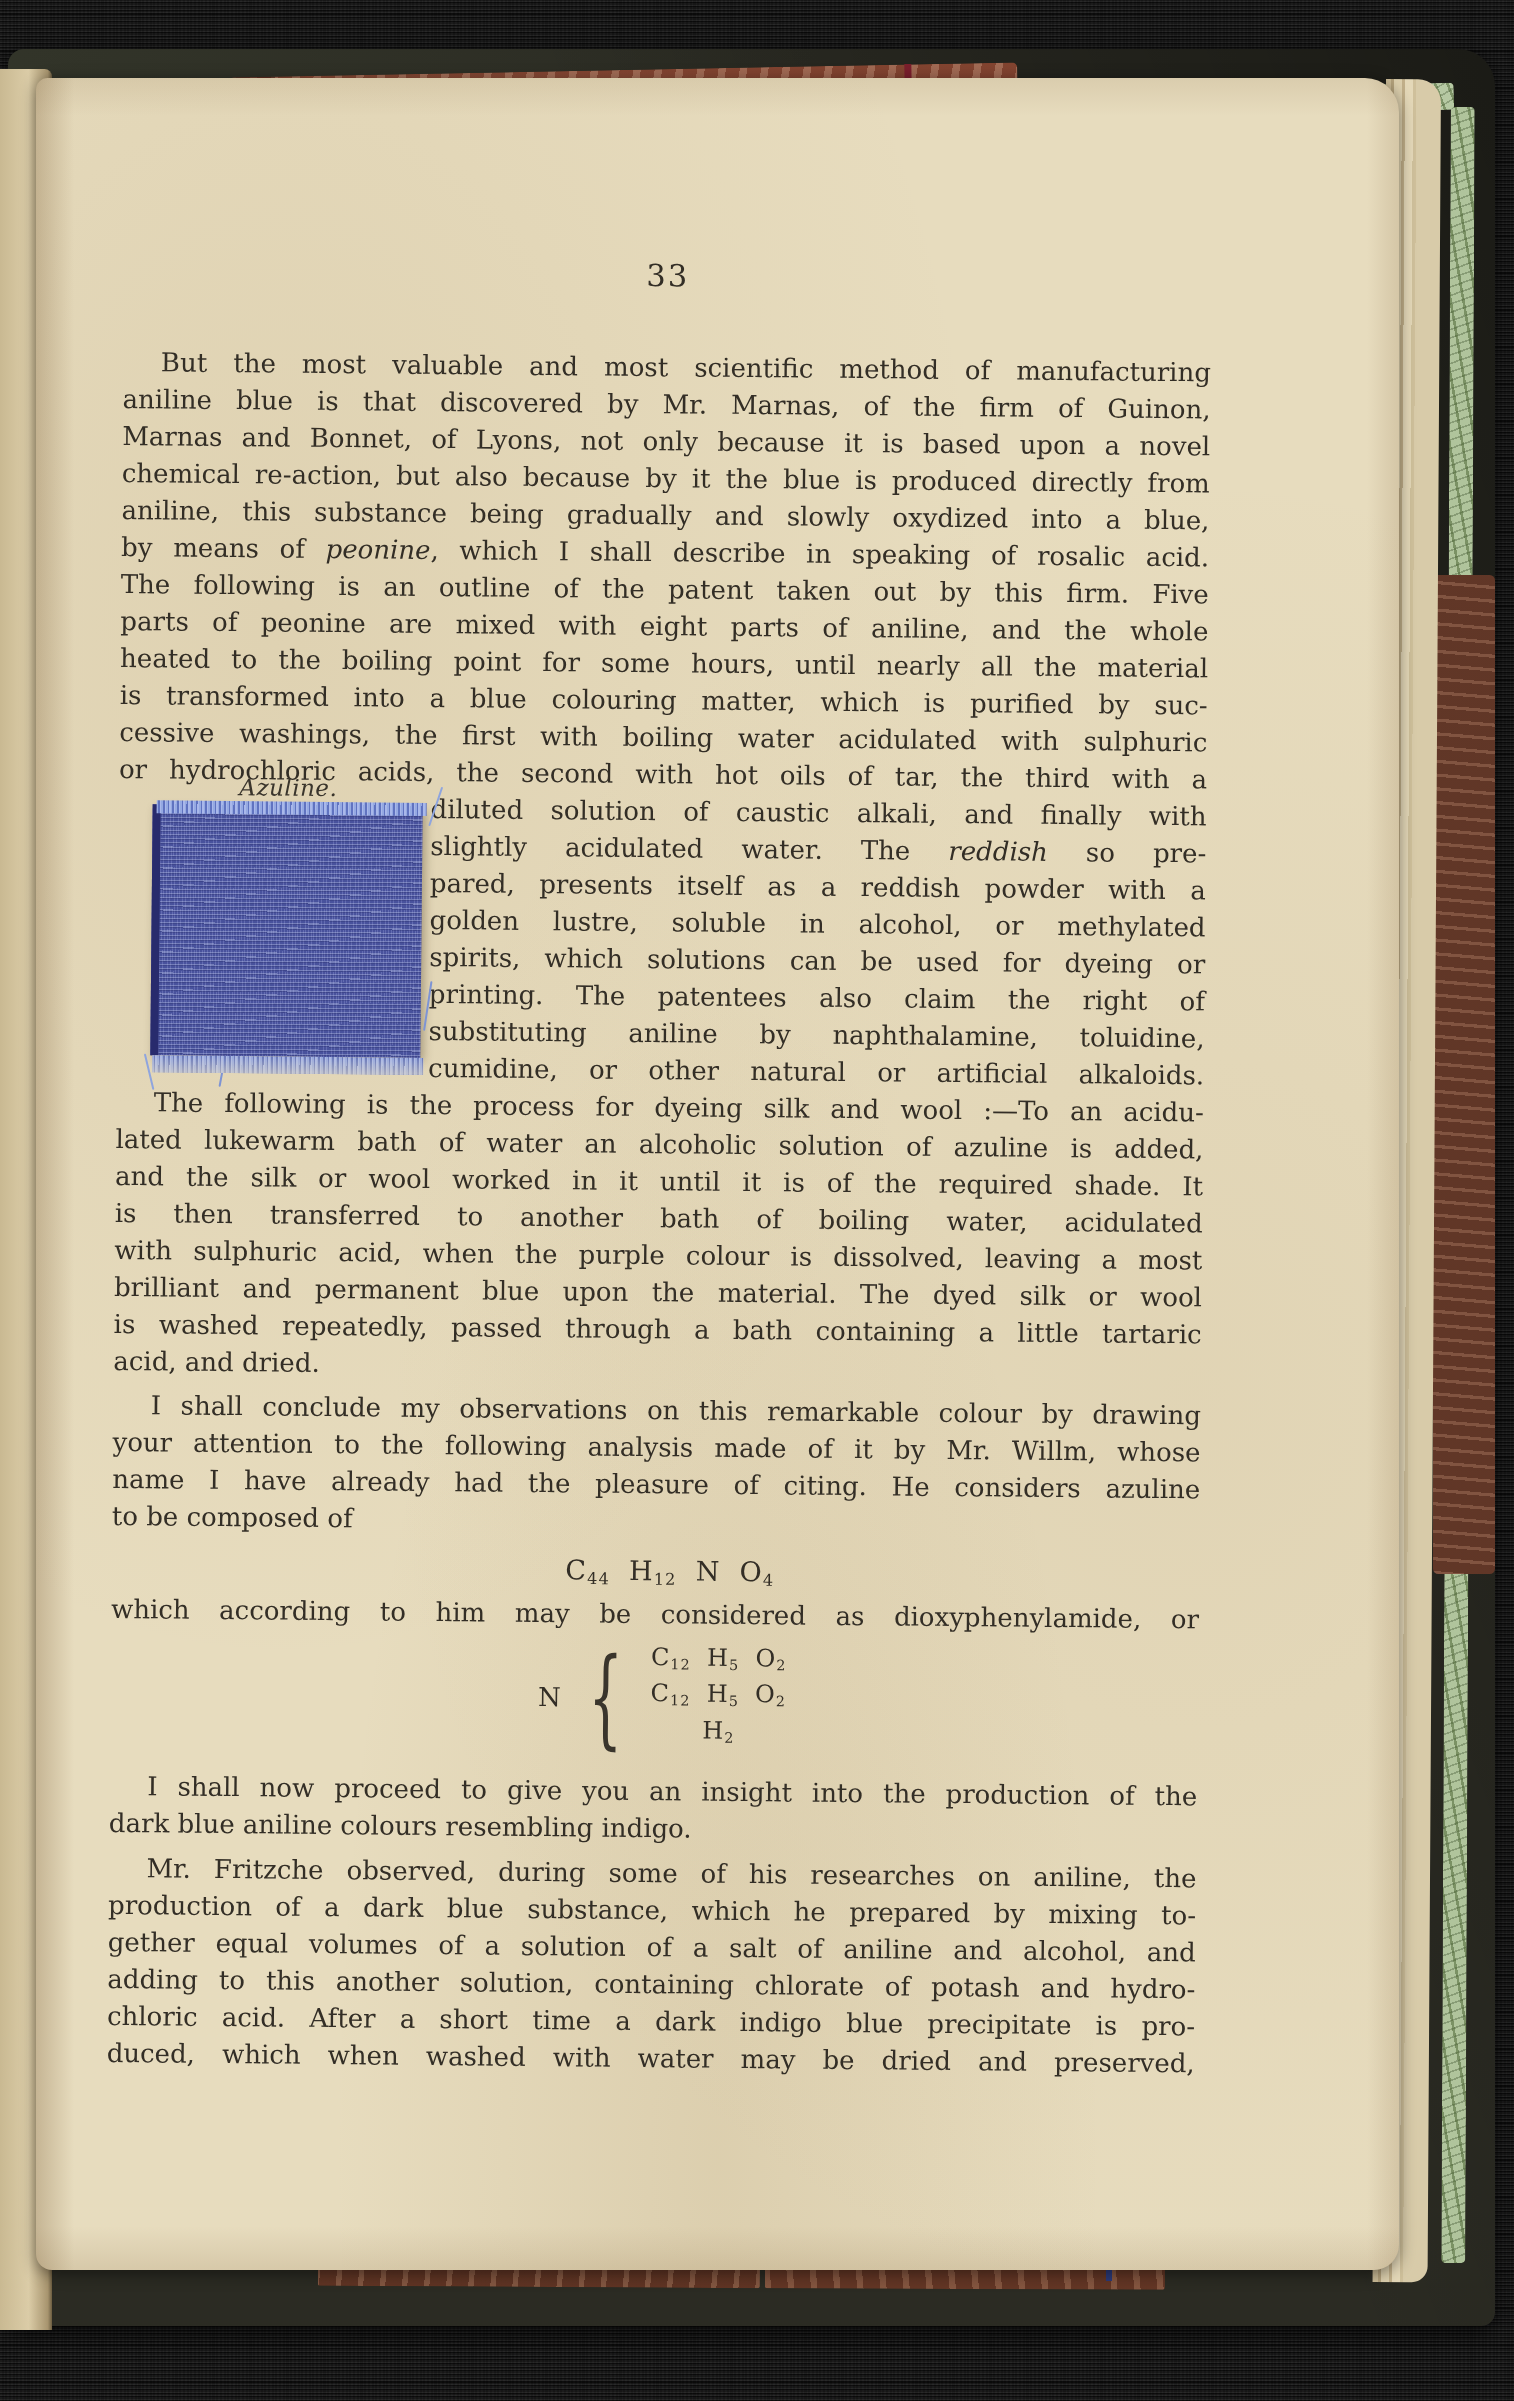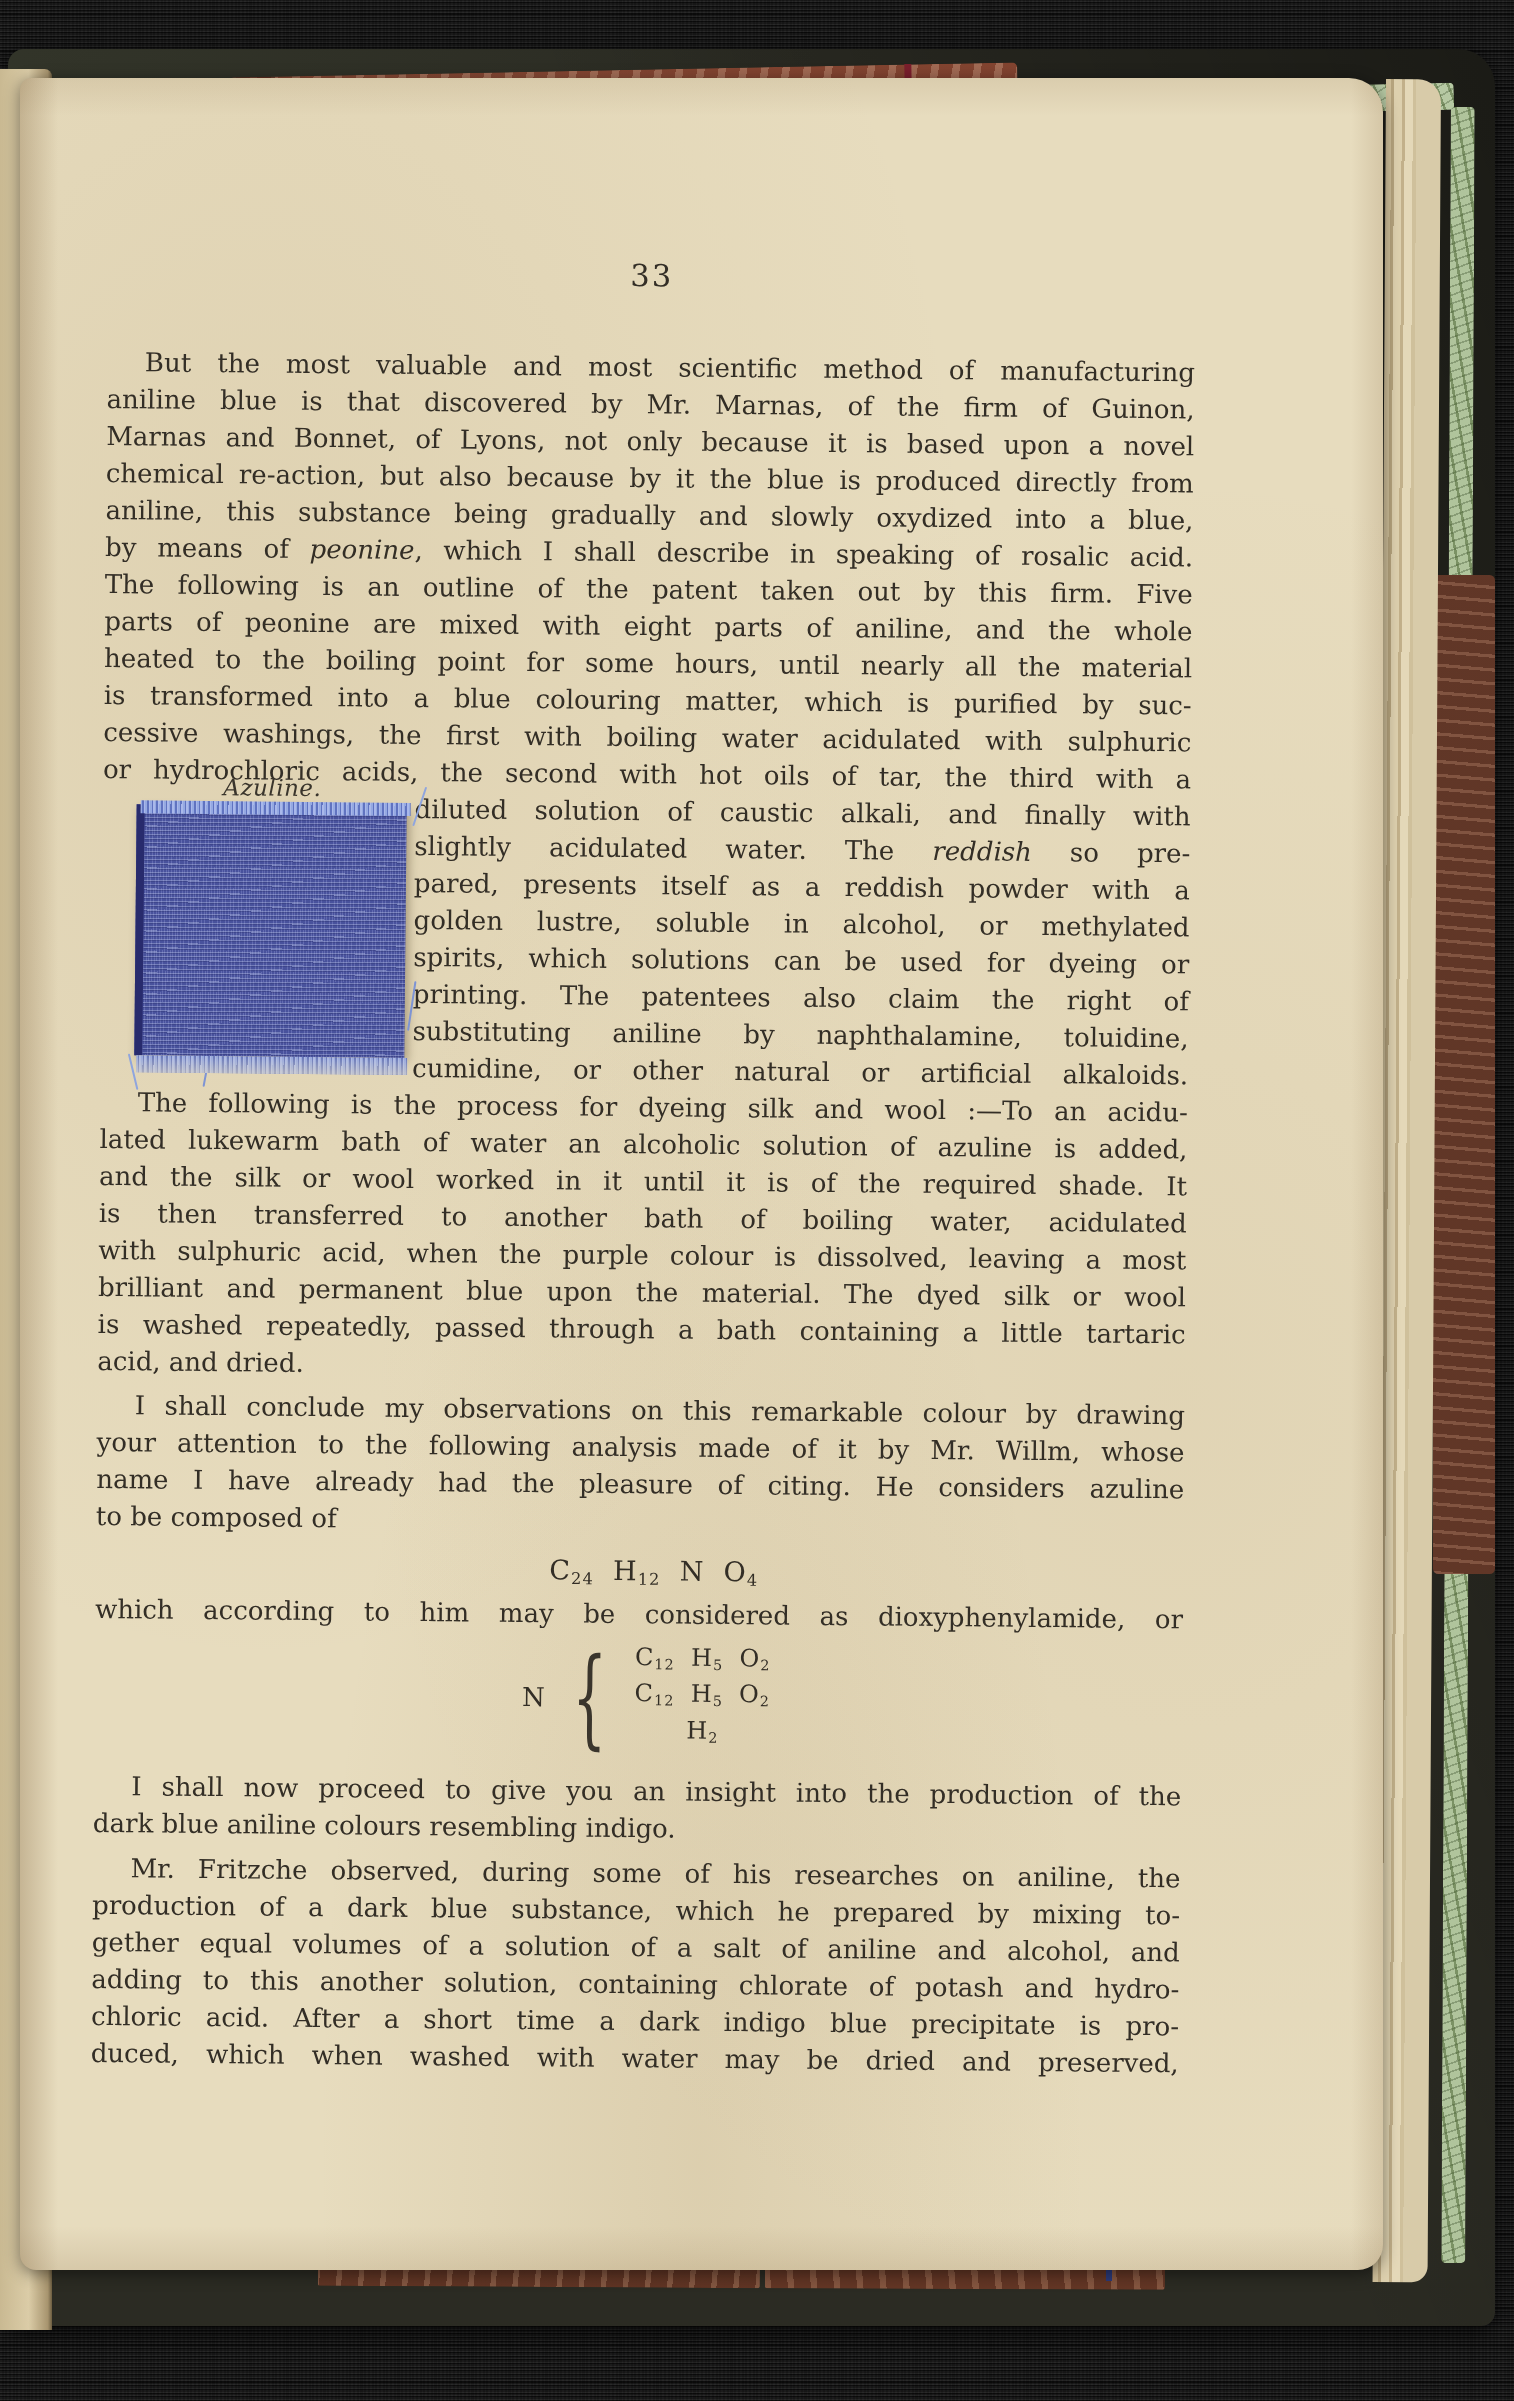--- a/index.html
+++ b/index.html
@@ -43,21 +43,21 @@
     background-color:#713f2c;border-radius:16px 10.5px 2.1px 2.1px;
     background-image:repeating-linear-gradient(85deg, rgba(215,180,145,.2) 0 6.3px, rgba(70,35,22,.32) 6.3px 23px);}
   .bottom-blue-line{position:absolute;left:1098px;bottom:45px;width:5.3px;height:38px;background:#2c3a7a;}
   
   .page-stack{position:absolute;left:1386px;top:79px;width:55px;height:2203px;
     border-radius:0 23px 16px 0;transform:rotate(.35deg);transform-origin:top left;
     background:linear-gradient(90deg,#cdbd98 0 5.3px,#b5a37d 5.3px 8.4px,#ddd0ae 8.4px 16px,#c2b08a 16px 19px,#e4d8b8 19px 27px,#cfc09b 27px 30.5px,#d8cba9 30.5px 55px);}
   .facing-page{position:absolute;left:0;top:69px;width:52px;height:2261px;border-radius:0 7.4px 0 0;
     background:linear-gradient(90deg,#c9b992,#dbcca7 55%,#a7946e 92%,#6b5c40);}
   
-  .page{position:absolute;left:20px;top:78px;width:1363px;height:2192px;
+  .page{position:absolute;left:36px;top:78px;width:1363px;height:2192px;
     border-radius:11.6px 34px 25px 16px;background-color:#e7dcbe;
     background-image:
       radial-gradient(ellipse at 18% 25%, rgba(150,120,70,.10), transparent 45%),
       radial-gradient(ellipse at 85% 60%, rgba(150,120,70,.08), transparent 50%),
       radial-gradient(ellipse at 50% 95%, rgba(140,110,60,.12), transparent 40%),
       linear-gradient(90deg, rgba(120,90,50,.30) 0, rgba(120,90,50,0) 38px),
       linear-gradient(270deg, rgba(130,100,60,.18) 0, rgba(130,100,60,0) 32px),
       linear-gradient(0deg, rgba(130,100,60,.16) 0, rgba(130,100,60,0) 44px),
       linear-gradient(180deg, rgba(130,100,60,.13) 0, transparent 38px);
     box-shadow:0 3.2px 16px rgba(0,0,0,.45);}
@@ -172,21 +172,21 @@
           <div class="line short">acid, and dried.</div>
         </div>
 
       <div class="para3">
           <div class="line indent">I shall conclude my observations on this remarkable colour by drawing</div>
           <div class="line">your attention to the following analysis made of it by Mr. Willm, whose</div>
           <div class="line">name I have already had the pleasure of citing.  He considers azuline</div>
           <div class="line short">to be composed of</div>
         </div>
 
-      <div class="formula1">C<sub>24</sub> H<sub>12</sub> N O<sub>4</sub></div>
+      <div class="formula1">C<sub>44</sub> H<sub>12</sub> N O<sub>4</sub></div>
 
       <div>
           <div class="line">which according to him may be considered as dioxyphenylamide, or</div>
         </div>
 
       <div class="formula2">
         <span class="f2-n">N</span>
         <span class="f2-brace">{</span>
         <span class="f2-rows">
             <div class="f2row">C<sub>12</sub> H<sub>5</sub> O<sub>2</sub></div>

